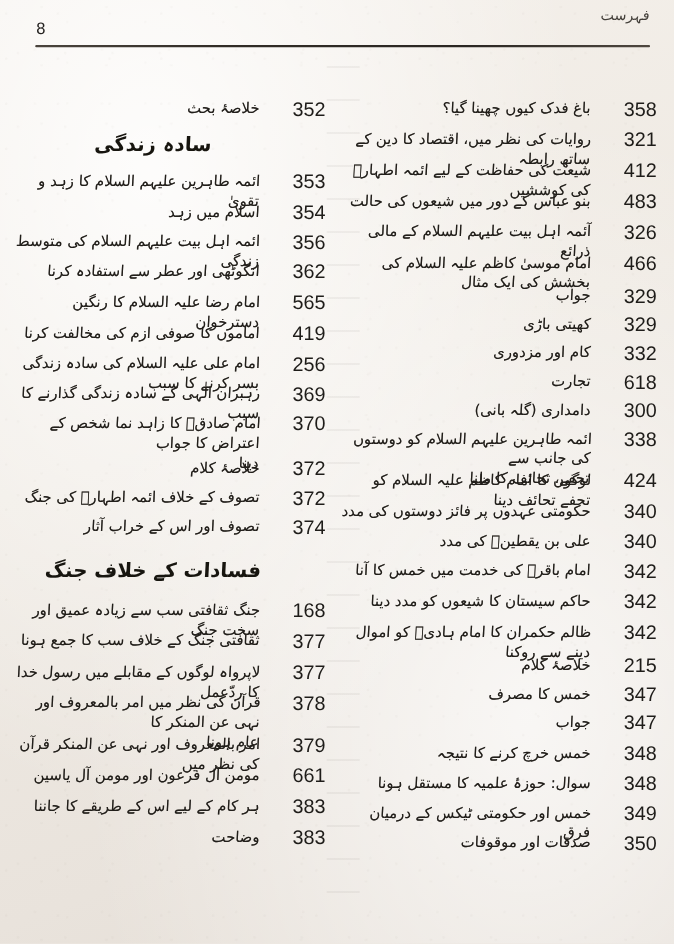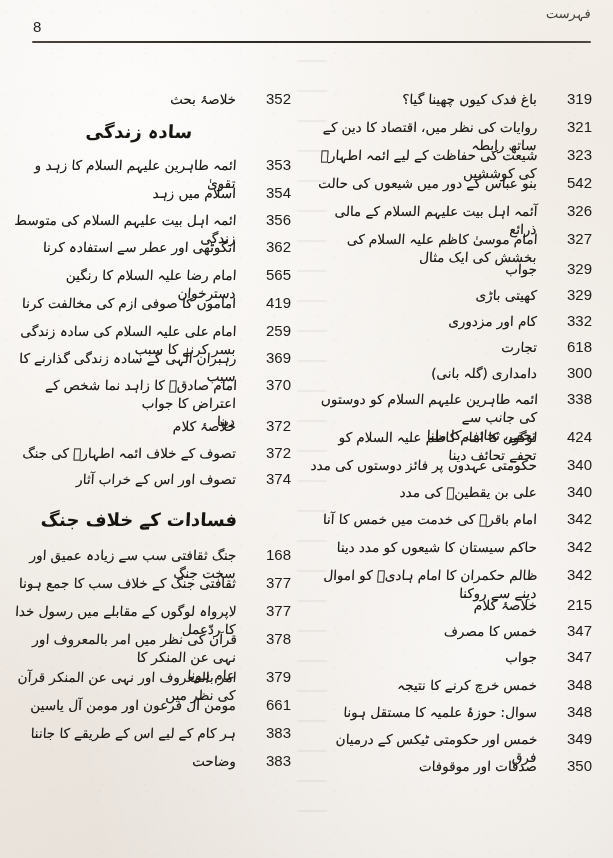--- a/index.html
+++ b/index.html
@@ -111,21 +111,21 @@
     padding-right: 8px;
     white-space: pre-line;
     transform: skewX(-3deg);
     text-shadow: 0 0 .4px rgba(40,36,30,.55);
   }
   .toc-page {
     flex: 0 0 auto;
     width: 40px;
     text-align: left;
     direction: ltr;
-    font-size: 15px;
+    font-size: 18px;
     line-height: 18px;
     color: #1e1c19;
     font-family: "Liberation Sans", sans-serif;
     padding-left: 14px;
   }
 
   
   .toc-section {
     position: absolute;
     left: 0;
@@ -178,41 +178,41 @@
   <div class="running-head">فہرست</div>
 
   <div class="folio">8</div>
 
   <div class="head-rule"></div>
 
   <div class="col col-right">
     <div class="toc-list" id="list-right">
         <div class="toc-row" style="top: 44px;">
           <div class="toc-title">باغ فدک کیوں چھینا گیا؟</div>
-          <div class="toc-page">319</div>
+          <div class="toc-page">358</div>
         </div>
         <div class="toc-row" style="top: 72px;">
           <div class="toc-title">روایات کی نظر میں، اقتصاد کا دین کے ساتھ رابطہ</div>
           <div class="toc-page">321</div>
         </div>
         <div class="toc-row" style="top: 100px;">
           <div class="toc-title">شیعت کی حفاظت کے لیے ائمہ اطہارؑ کی کوششیں</div>
-          <div class="toc-page">323</div>
+          <div class="toc-page">412</div>
         </div>
         <div class="toc-row" style="top: 128px;">
           <div class="toc-title">بنو عباس کے دور میں شیعوں کی حالت</div>
-          <div class="toc-page">542</div>
+          <div class="toc-page">483</div>
         </div>
         <div class="toc-row" style="top: 156px;">
           <div class="toc-title">آئمہ اہل بیت علیہم السلام کے مالی ذرائع</div>
           <div class="toc-page">326</div>
         </div>
         <div class="toc-row" style="top: 184px;">
           <div class="toc-title">امام موسیٰ کاظم علیہ السلام کی بخشش کی ایک مثال</div>
-          <div class="toc-page">327</div>
+          <div class="toc-page">466</div>
         </div>
         <div class="toc-row" style="top: 214px;">
           <div class="toc-title">جواب</div>
           <div class="toc-page">329</div>
         </div>
         <div class="toc-row" style="top: 240px;">
           <div class="toc-title">کھیتی باڑی</div>
           <div class="toc-page">329</div>
         </div>
         <div class="toc-row" style="top: 266px;">
@@ -313,21 +313,21 @@
         <div class="toc-row" style="top: 220px;">
           <div class="toc-title">امام رضا علیہ السلام کا رنگین دسترخوان</div>
           <div class="toc-page">565</div>
         </div>
         <div class="toc-row" style="top: 248px;">
           <div class="toc-title">اماموں کا صوفی ازم کی مخالفت کرنا</div>
           <div class="toc-page">419</div>
         </div>
         <div class="toc-row" style="top: 276px;">
           <div class="toc-title">امام علی علیہ السلام کی سادہ زندگی بسر کرنے کا سبب</div>
-          <div class="toc-page">259</div>
+          <div class="toc-page">256</div>
         </div>
         <div class="toc-row" style="top: 303px;">
           <div class="toc-title">رہبران الٰہی کے سادہ زندگی گذارنے کا سبب</div>
           <div class="toc-page">369</div>
         </div>
         <div class="toc-row" style="top: 330px;">
           <div class="toc-title">امام صادقؑ کا زاہد نما شخص کے اعتراض کا جواب
 دینا</div>
           <div class="toc-page">370</div>
         </div>

